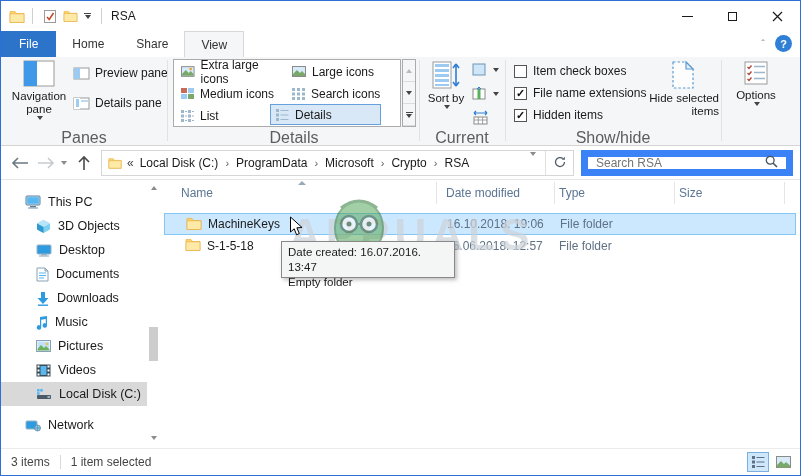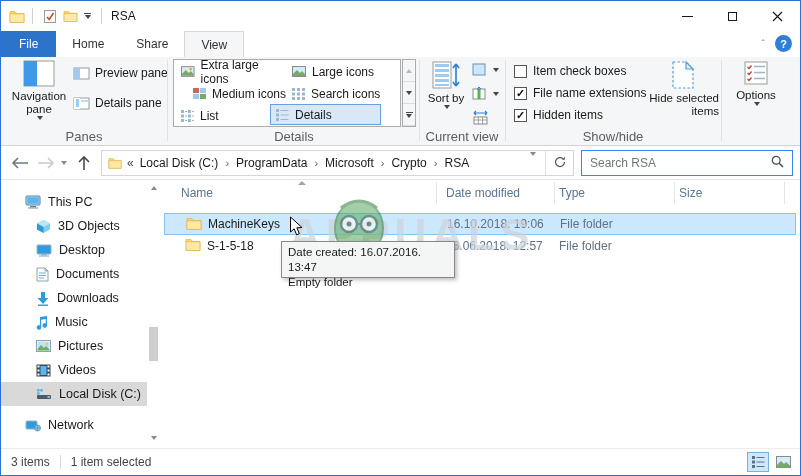--- a/index.html
+++ b/index.html
@@ -24,21 +24,21 @@
   .tab{ float:left; height:26px; padding:0 16px; display:flex; align-items:center; font-size:12px; color:#333; }
   .tab-file{ background:#2b74c9; color:#fff; padding:0 18px; }
   .tab-active{ background:#f5f6f7; border:1px solid #d8d8d8; border-bottom:none; }
   .tabrow-right{ position:absolute; right:8px; top:4px; display:flex; align-items:center; gap:10px; }
   .ribbon-collapse{ color:#8a8a8a; font-size:11px; }
   .help-btn{ width:17px; height:17px; border-radius:50%; background:#2f7fd6; color:#fff; font-size:11px; font-weight:bold;
     display:flex; align-items:center; justify-content:center; }
   
   .ribbon{ position:absolute; left:0; top:56px; width:100%; height:89px; background:#f5f6f7; border-bottom:1px solid #d4d4d4; }
   .rsep{ position:absolute; top:3px; width:1px; height:81px; background:#e2e2e2; }
-  .grouplabel{ position:absolute; top:72px; text-align:center; font-size:13px; color:#5d5d5d; }
+  .grouplabel{ position:absolute; top:72px; text-align:center; font-size:16px; color:#5d5d5d; }
   .bigbtn{ position:absolute; display:flex; flex-direction:column; align-items:center; text-align:center;
     font-size:11.5px; line-height:13px; color:#1a1a1a; }
   .smallbtn{ position:absolute; display:flex; align-items:center; gap:5px; font-size:12px; color:#1a1a1a; }
   .drop{ display:inline-block; width:0; height:0; border-left:3.5px solid transparent; border-right:3.5px solid transparent;
     border-top:4px solid #444; margin-left:2px; vertical-align:middle; }
   
   .gallery{ position:absolute; left:172px; top:2px; width:228px; height:68px; background:#fff; border:1px solid #ababab; }
   .gal-item{ position:absolute; width:111px; height:21px; display:flex; align-items:center; gap:6px; padding-left:5px; font-size:12px; }
   .gal-item.sel{ background:#d9e8f7; border:1px solid #66a1dd; }
   .gal-scroll{ position:absolute; left:401px; top:2px; width:14px; height:68px; border:1px solid #ababab; background:#f5f6f7; }
@@ -54,21 +54,21 @@
   
   .addressrow{ position:absolute; left:0; top:145px; width:100%; height:34px; background:#fff; border-bottom:1px solid #e6e6e6; }
   .navbtn{ position:absolute; top:7px; display:flex; align-items:center; justify-content:center; width:22px; height:20px; }
   .breadcrumb-box{ position:absolute; left:100px; top:4px; width:473px; height:26px; border:1px solid #d6d6d6; background:#fff;
     display:flex; align-items:center; padding-left:6px; font-size:12px; }
   .crumb{ padding:0 4px; color:#1a1a1a; white-space:nowrap; }
   .crumb-sep{ color:#5b5b5b; font-size:11px; padding:0 3px; }
   .crumb-overflow{ color:#444; padding:0 2px 0 5px; }
   .bc-right{ margin-left:auto; display:flex; align-items:center; height:100%; }
   .bc-divider{ width:1px; height:100%; background:#e0e0e0; margin:0 1px; }
-  .searchbox{ position:absolute; left:580px; top:4px; width:212px; height:26px; border:1px solid #3b82f6; background:#fff;
+  .searchbox{ position:absolute; left:580px; top:4px; width:212px; height:26px; border:7px solid #3b82f6; background:#fff;
     display:flex; align-items:center; }
   .searchbox input{ flex:1; border:none; outline:none; font-family:"Liberation Sans",sans-serif; font-size:12px; color:#1a1a1a;
     padding-left:8px; background:transparent; }
   .searchbox input::placeholder{ color:#757575; opacity:1; }
   
   .main{ position:absolute; left:0; top:179px; width:100%; height:268px; background:#fff; }
   .sidebar{ position:absolute; left:0; top:0; width:160px; height:100%; padding-top:10px; }
   .side-item{ height:24px; display:flex; align-items:center; gap:7px; font-size:12.5px; width:146px; }
   .side-item.lv0{ padding-left:24px; }
   .side-item.lv1{ padding-left:35px; }
@@ -202,21 +202,21 @@
           </svg>
         <span>Extra large icons</span>
       </div>
       <div class="gal-item" style="left:113px; top:1px;">
         <svg width="14" height="11" viewBox="0 0 14 11">
             <rect x=".5" y=".5" width="13" height="10" fill="#d8ebf8" stroke="#8a8a8a"></rect>
             <path d="M1 8 l4-4 3 3 2-2 3 3 v2 H1z" fill="#7aa86b"></path>
           </svg>
         <span>Large icons</span>
       </div>
-      <div class="gal-item" style="left:14px; top:23px;">
+      <div class="gal-item" style="left:2px; top:23px;">
         <svg width="13" height="12" viewBox="0 0 13 12">
             <rect x="0" y="0" width="6" height="5" fill="#c76a5a"></rect>
             <rect x="7" y="0" width="6" height="5" fill="#9ccaf0"></rect>
             <rect x="0" y="6" width="6" height="5" fill="#9ccaf0"></rect>
             <rect x="7" y="6" width="6" height="5" fill="#7aa86b"></rect>
           </svg>
         <span>Medium icons</span>
       </div>
       <div class="gal-item" style="left:113px; top:23px;">
         <svg width="13" height="12" viewBox="0 0 13 12">

